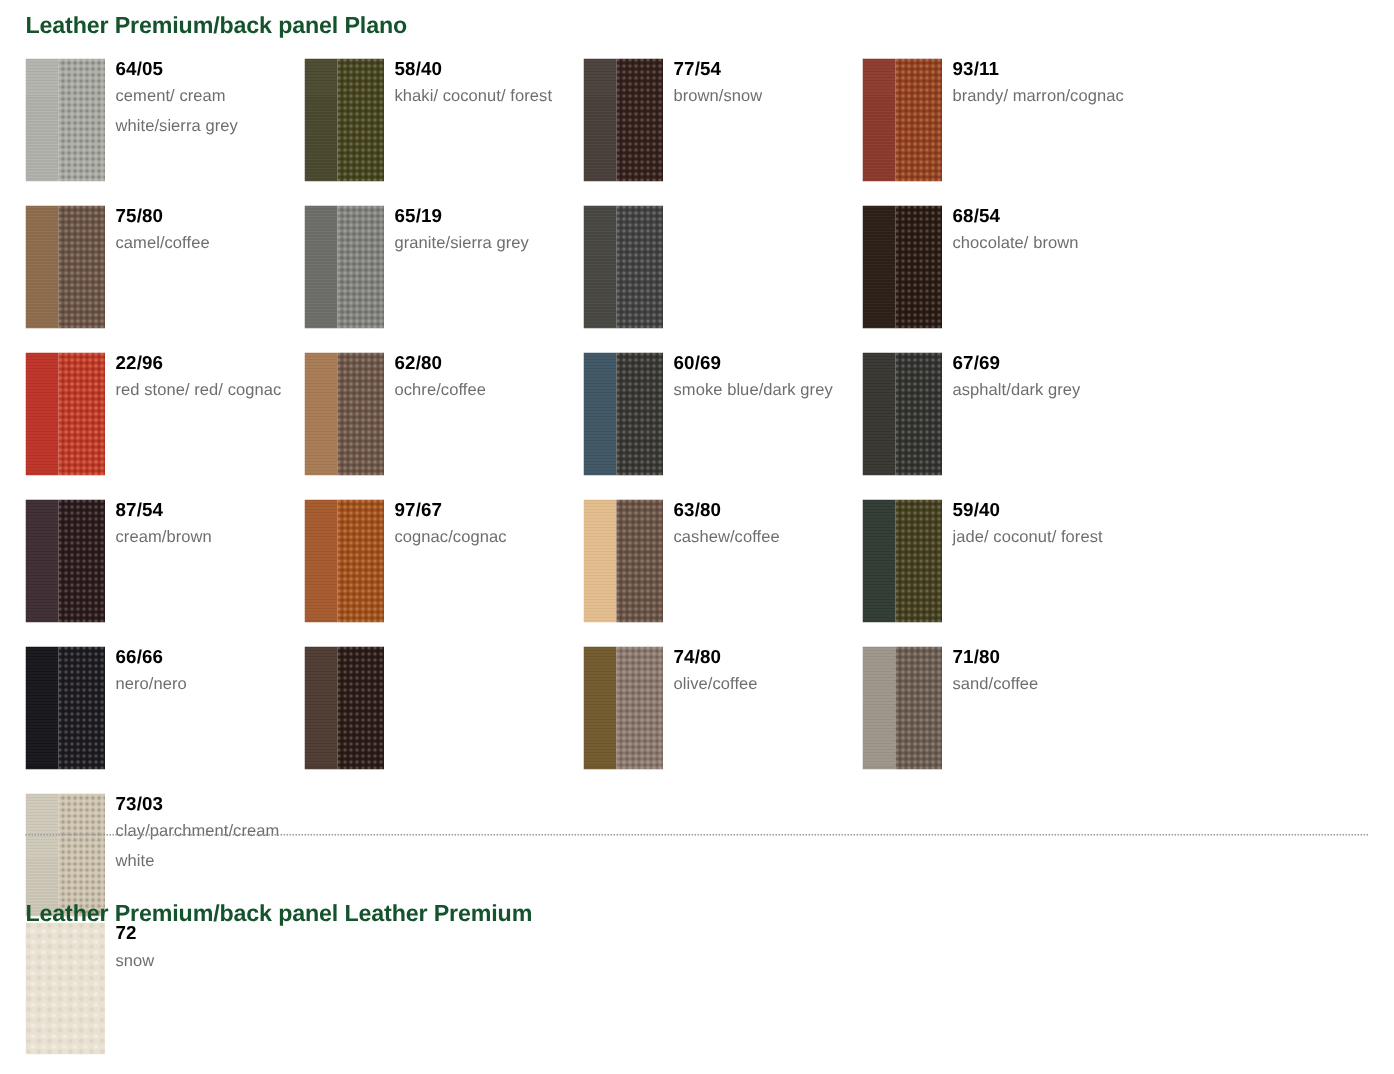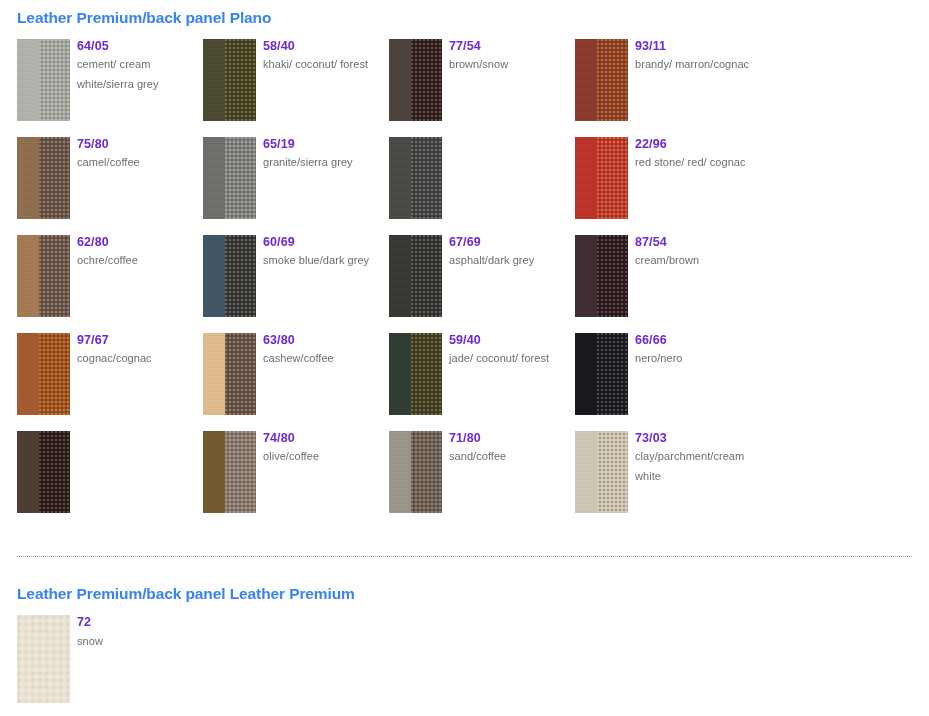--- a/index.html
+++ b/index.html
@@ -21,21 +21,21 @@
     width: 929px;
     height: 716px;
     box-sizing: border-box;
   }
 
   
   .section-title {
     font-size: 15.5px;
     font-weight: bold;
     letter-spacing: -0.1px;
-    color: #3b82f6;
+    color: #14532d;
     padding-left: 17px;
     line-height: 1;
   }
 
   #section-plano-title { padding-top: 10px; }
 
   
   .grid {
     display: flex;
     flex-wrap: wrap;
@@ -111,21 +111,21 @@
   .card-text {
     padding-left: 7px;
     padding-top: 0px;
     flex: 1 1 auto;
     min-width: 0;
   }
 
   .code {
     font-size: 12.5px;
     font-weight: bold;
-    color: #6d28d9;
+    color: #000000;
     line-height: 1.25;
     letter-spacing: 0.1px;
     margin-bottom: 1px;
   }
 
   .desc {
     font-size: 11px;
     color: #6d6e71;
     line-height: 1.78;
     letter-spacing: 0.05px;
@@ -139,21 +139,21 @@
     width: 895px;
     height: 0;
     border-top: 1.5px dotted #9a9a9a;
   }
 
   #divider-1 { top: 556px; }
 
   #section-premium-title {
     position: absolute;
     left: 0;
-    top: 586px;
+    top: 602px;
   }
 
   #grid-premium {
     position: absolute;
     left: 0;
     top: 608px;
     padding-top: 7px;
   }
   #grid-premium .swatch { height: 88px; }
 </style>
@@ -226,20 +226,30 @@
         </div>
       </div>
       <div class="card">
         <div class="swatch">
           <div class="half-smooth" style="background: rgb(74, 72, 67);"></div>
           <div class="half-textured" style="background: rgb(67, 67, 67);"></div>
         </div>
       </div>
       <div class="card">
         <div class="swatch">
+          <div class="half-smooth" style="background: rgb(45, 32, 24);"></div>
+          <div class="half-textured" style="background: rgb(43, 26, 20);"></div>
+        </div>
+        <div class="card-text">
+          <div class="code">68/54</div>
+          <div class="desc">chocolate/ brown</div>
+        </div>
+      </div>
+      <div class="card">
+        <div class="swatch">
           <div class="half-smooth" style="background: rgb(189, 50, 38);"></div>
           <div class="half-textured" style="background: rgb(195, 58, 37);"></div>
         </div>
         <div class="card-text">
           <div class="code">22/96</div>
           <div class="desc">red stone/ red/ cognac</div>
         </div>
       </div>
       <div class="card">
         <div class="swatch">

